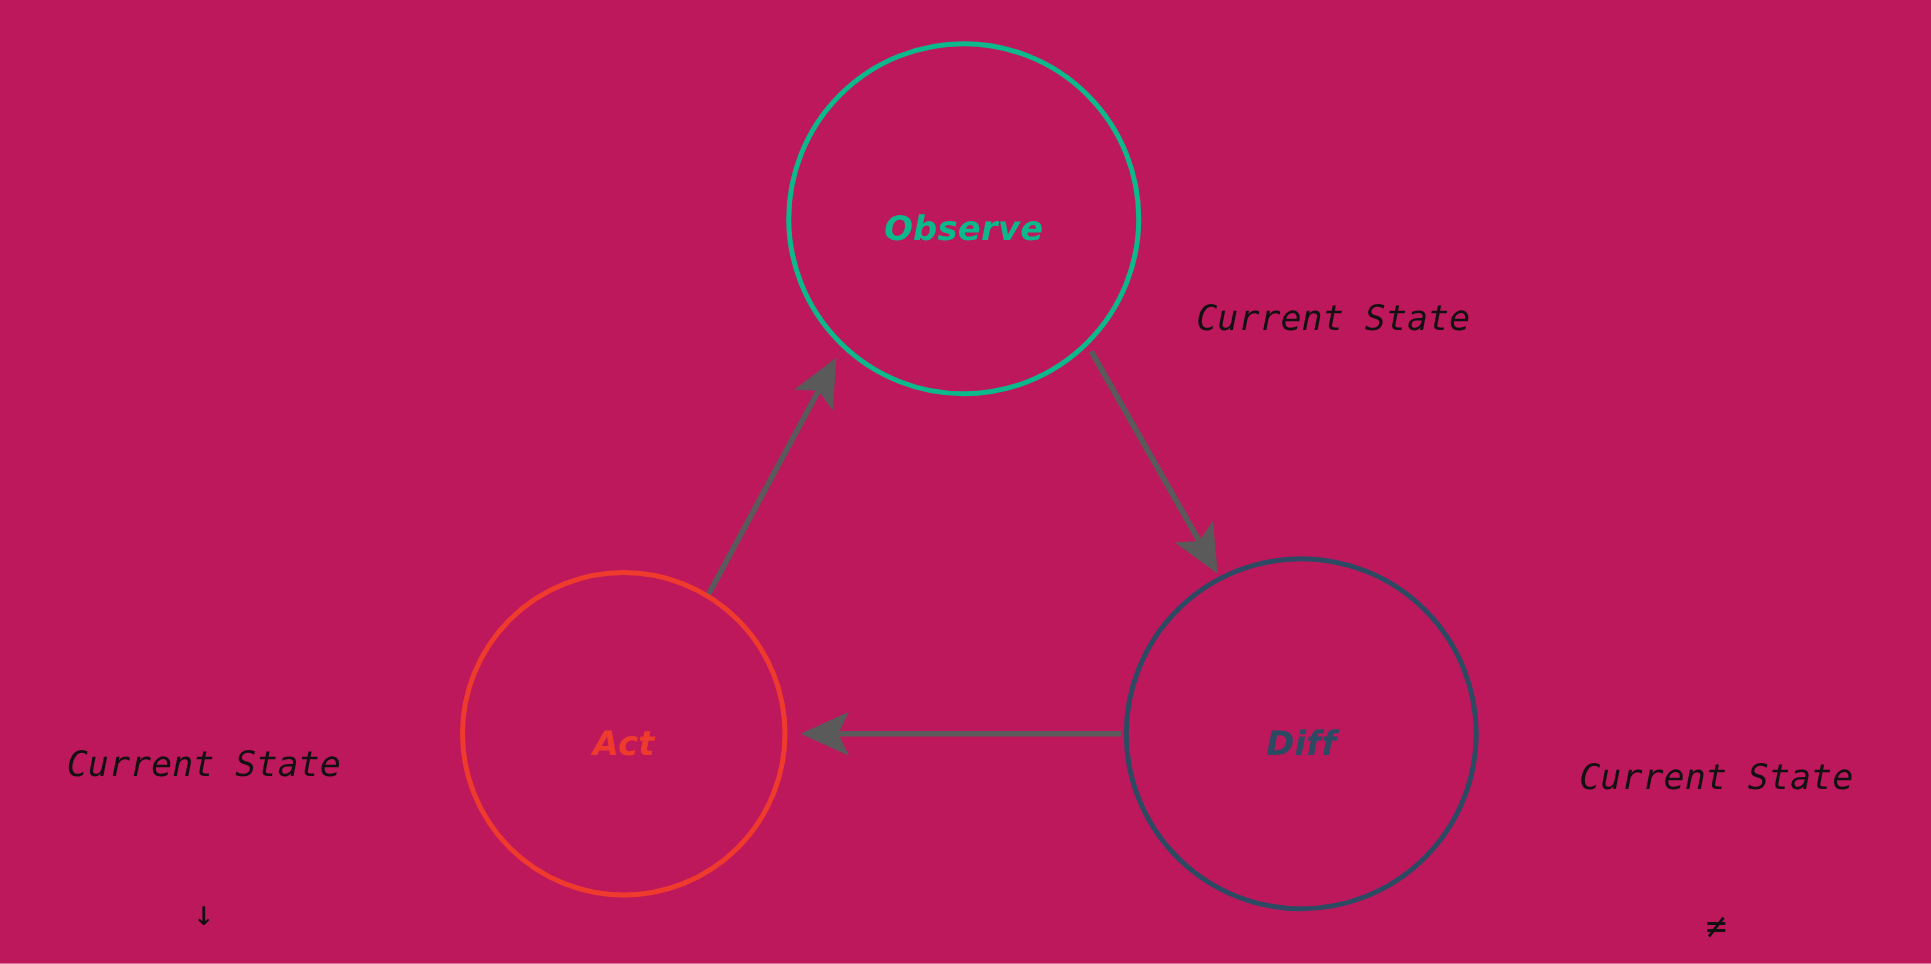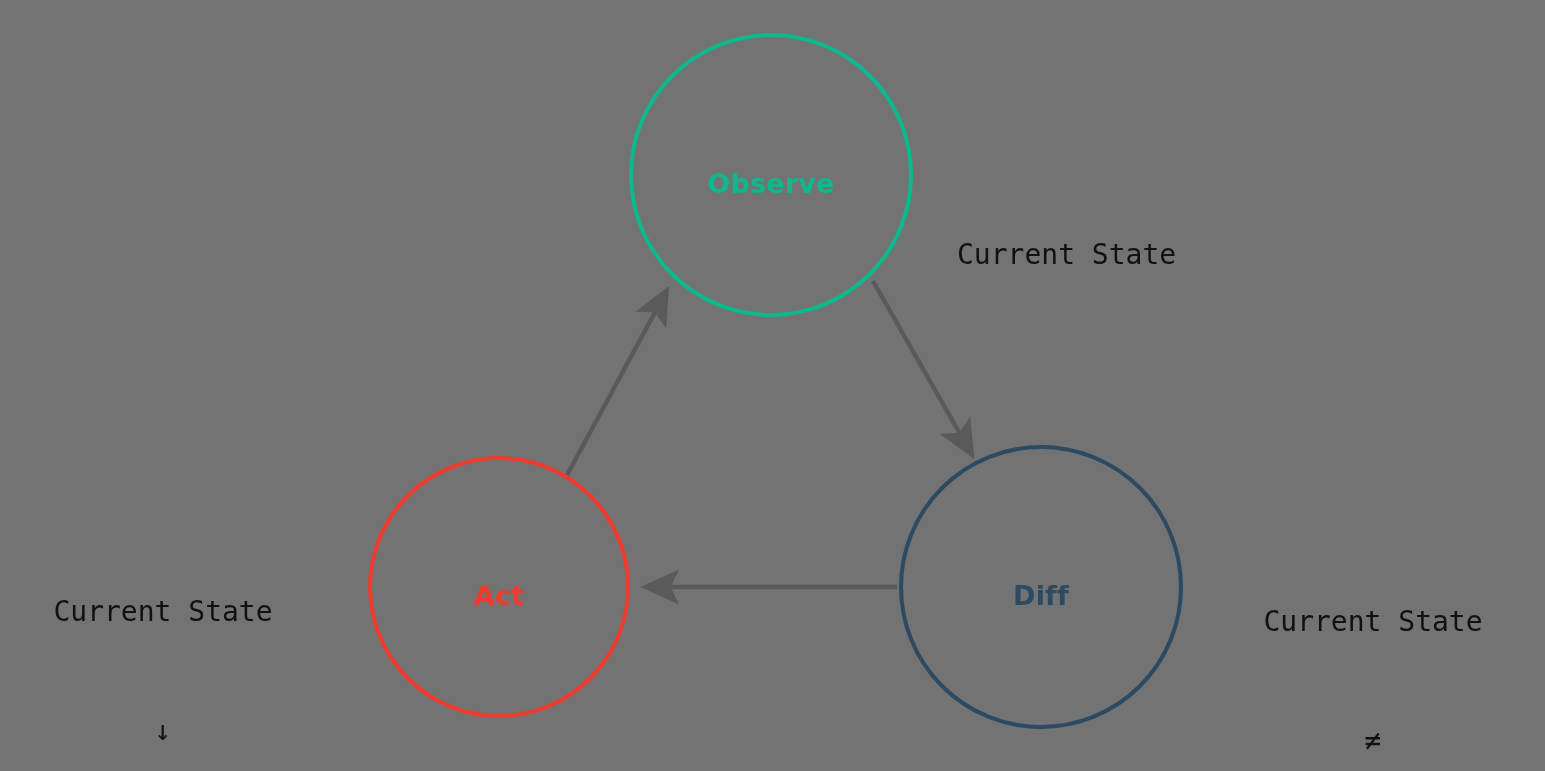--- a/index.html
+++ b/index.html
@@ -7,22 +7,23 @@
     padding: 0;
     background: #ffffff;
   }
   body {
     font-family: "Liberation Sans", sans-serif;
   }
   #canvas {
     position: relative;
     width: 1545px;
     height: 771px;
-    background: #737373;
+    background: #be185d;
     overflow: hidden;
+    font-style: italic;
   }
   #diagram-svg {
     position: absolute;
     left: 0;
     top: 0;
     width: 1545px;
     height: 771px;
   }
   .node-label {
     font-family: "DejaVu Sans", "Liberation Sans", sans-serif;

